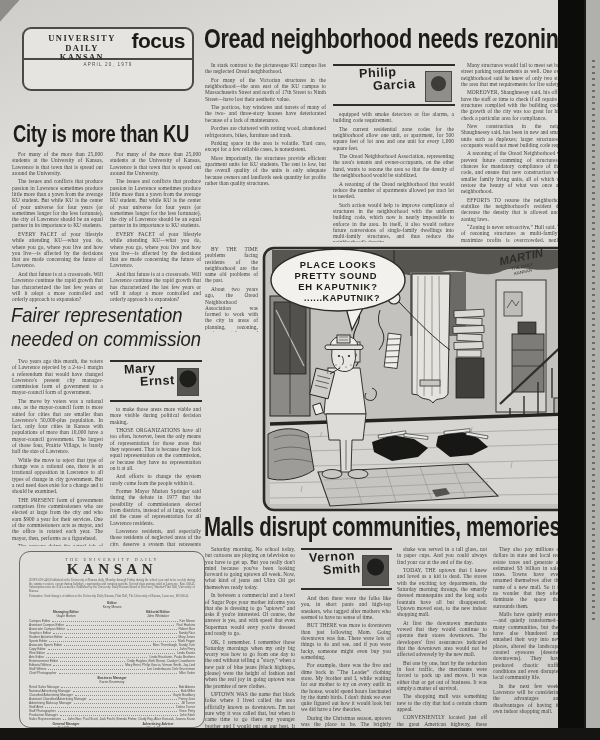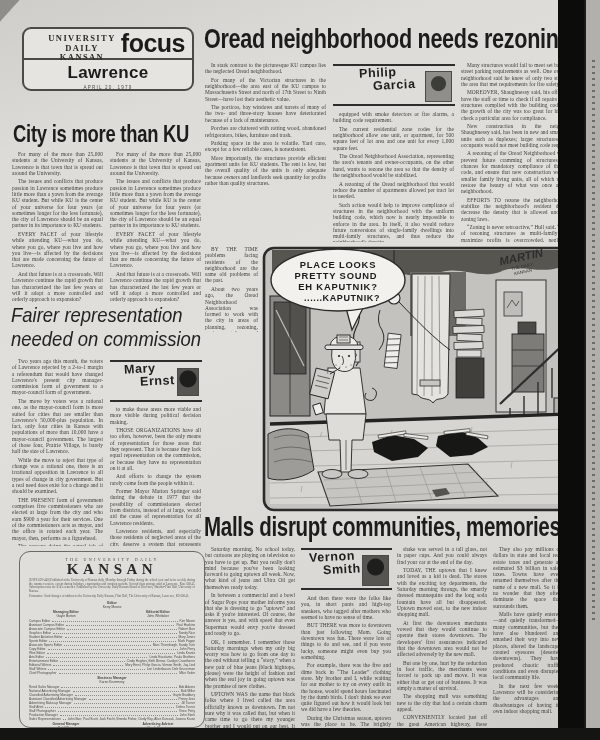--- a/index.html
+++ b/index.html
@@ -15,21 +15,21 @@
          background:repeating-linear-gradient(to bottom,rgba(40,40,38,.5) 0 2px,rgba(0,0,0,0) 2px 6px);}
   .bottom-strip{position:absolute;left:0;top:728px;width:600px;height:12px;background:#141413;}
 
   
   .hbox{position:absolute;left:22px;top:27px;width:172px;height:64px;border:2px solid #4a4a47;
         border-radius:9px;background:#e6e4e0;box-sizing:border-box;}
   .hbox .htop{height:29px;border-bottom:2px solid #4a4a47;position:relative;}
   .udk{position:absolute;left:8px;top:5px;width:100px;text-align:center;
        font-family:"Liberation Serif",serif;font-weight:bold;font-size:8.5px;line-height:9.5px;
        letter-spacing:1.4px;color:#2c2c2a;}
-  .focus{position:absolute;right:7px;top:0px;font-size:25px;font-weight:bold;letter-spacing:-.5px;color:#1b1b19;}
+  .focus{position:absolute;right:7px;top:0px;font-size:21px;font-weight:bold;letter-spacing:-.5px;color:#1b1b19;}
   .lawrence{text-align:center;font-size:17px;font-weight:bold;color:#1b1b19;margin-top:3px;letter-spacing:.3px;}
   .hdate{text-align:center;font-size:4.6px;letter-spacing:1.2px;color:#4c4c49;margin-top:2px;}
 
   .headline{position:absolute;font-weight:bold;color:#1c1c1a;white-space:nowrap;transform-origin:left top;}
   .hl-city{left:13px;top:121px;font-size:23px;transform:scaleX(.8);letter-spacing:-.3px;}
   .hl-oread{left:204px;top:24px;font-size:27px;transform:scaleX(.8);letter-spacing:-.4px;}
   .hl-malls{left:204px;top:512px;font-size:27px;transform:scaleX(.76);letter-spacing:-.4px;}
   .hl-fair{left:11px;top:303px;font-weight:normal;font-style:italic;font-size:21px;line-height:24px;
            transform:scaleX(.88);color:#232321;}
 
@@ -75,21 +75,20 @@
 <div class="paper">
 
   <div class="hbox">
     <div class="htop">
       <div class="udk">
         <span>UNIVERSITY DAILY</span><br>
         <span>KANSAN</span>
       </div>
       <div class="focus">focus</div>
     </div>
-    <div class="lawrence">Lawrence</div>
     <div class="hdate">APRIL 20, 1979</div>
   </div>
 
   <div class="headline hl-city">City is more than KU</div>
   <div class="col" style="left:12px;top:151px;width:91px;height:152px;">
       <p class="para">For many of the more than 25,000 students at the University of Kansas, Lawrence is that town that is spread out around the University.</p>
       <p class="para">The issues and conflicts that produce passion in Lawrence sometimes produce little more than a yawn from the average KU student. But while KU is the center of your universe for four years (or sometimes longer for the less fortunate), the city of Lawrence should be an equal partner in its importance to KU students.</p>
       <p class="para">EVERY FACET of your lifestyle while attending KU—what you do, where you go, where you live and how you live—is affected by the decisions that are made concerning the future of Lawrence.</p>
       <p class="para">And that future is at a crossroads. Will Lawrence continue the rapid growth that has characterized the last few years or will it adopt a more controlled and orderly approach to expansion?</p>
     </div>

